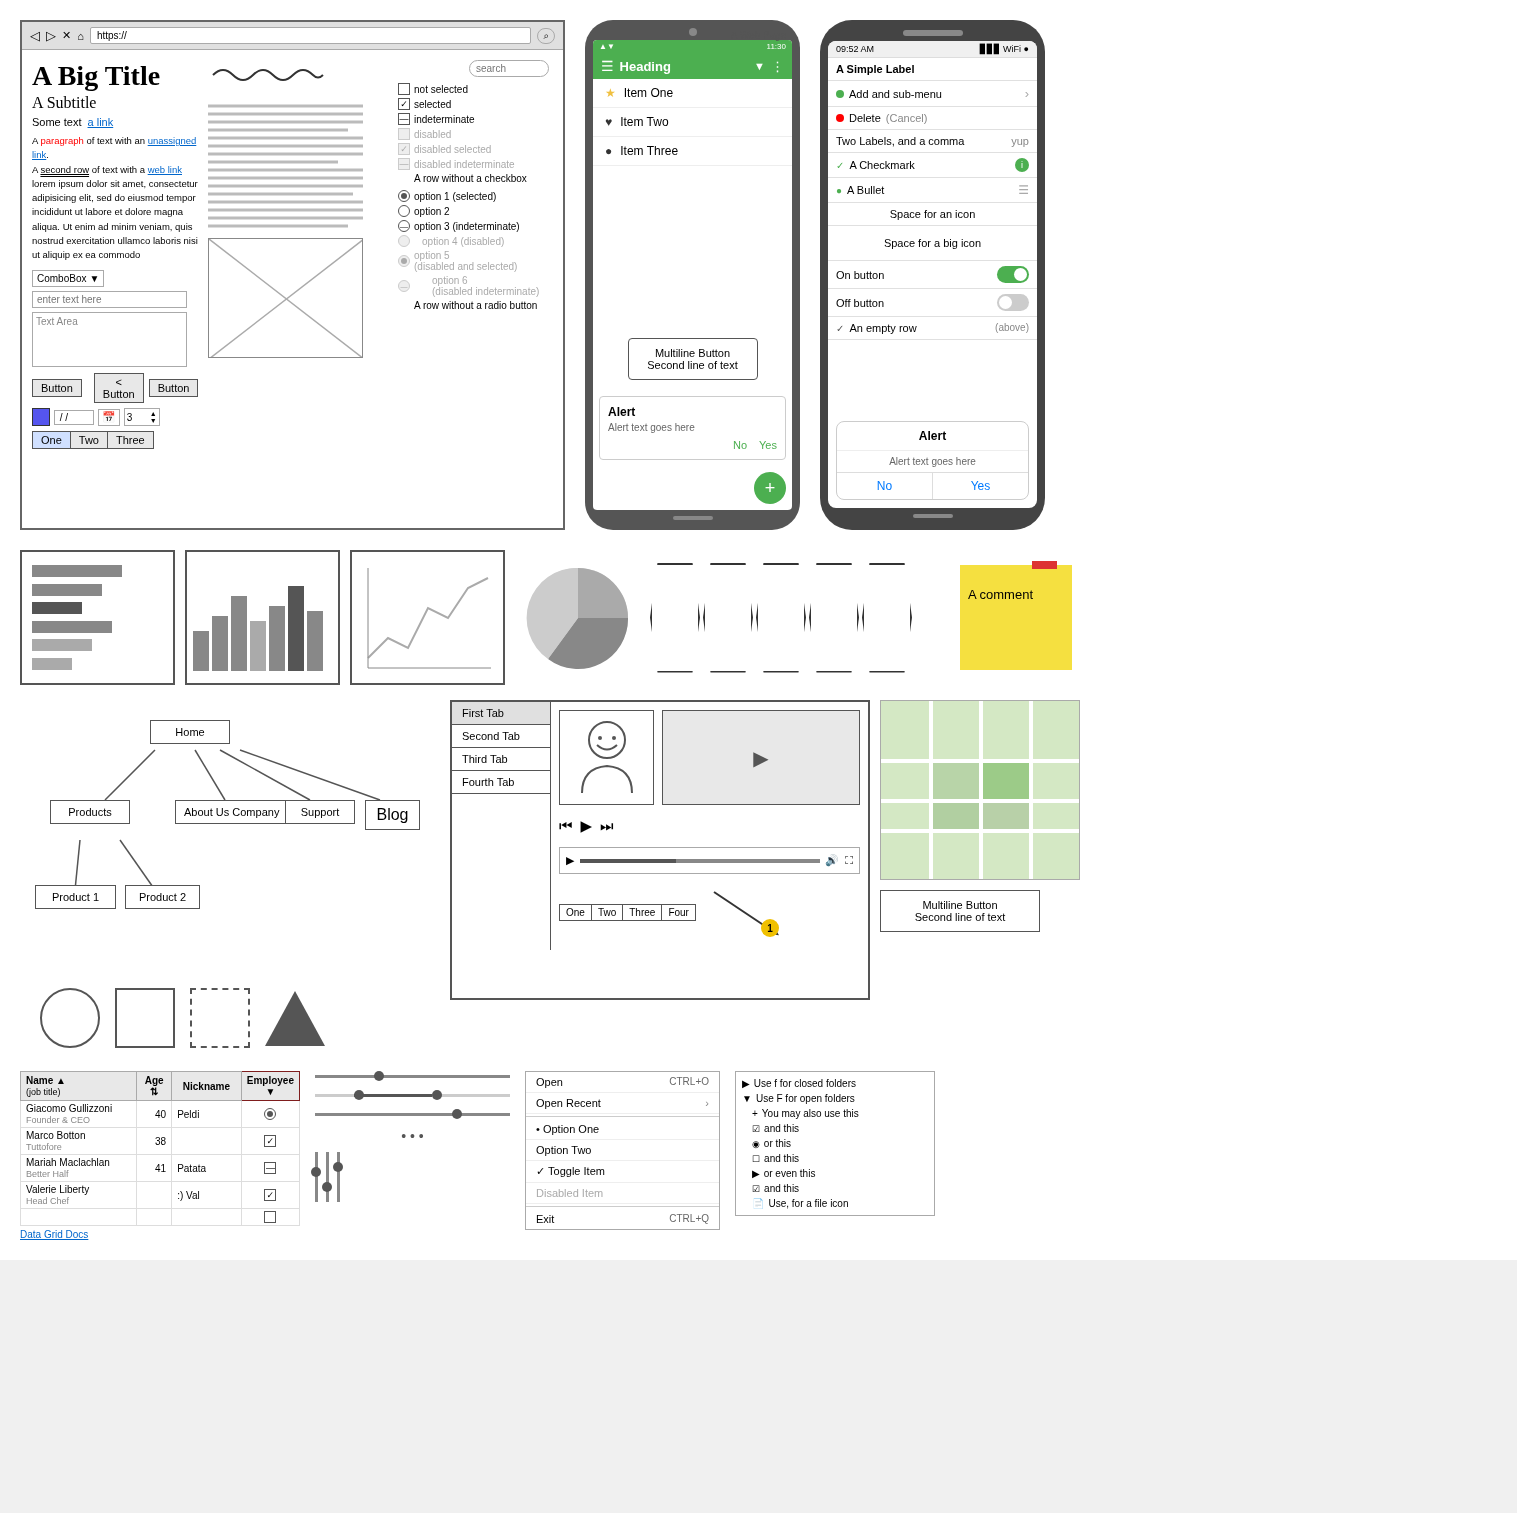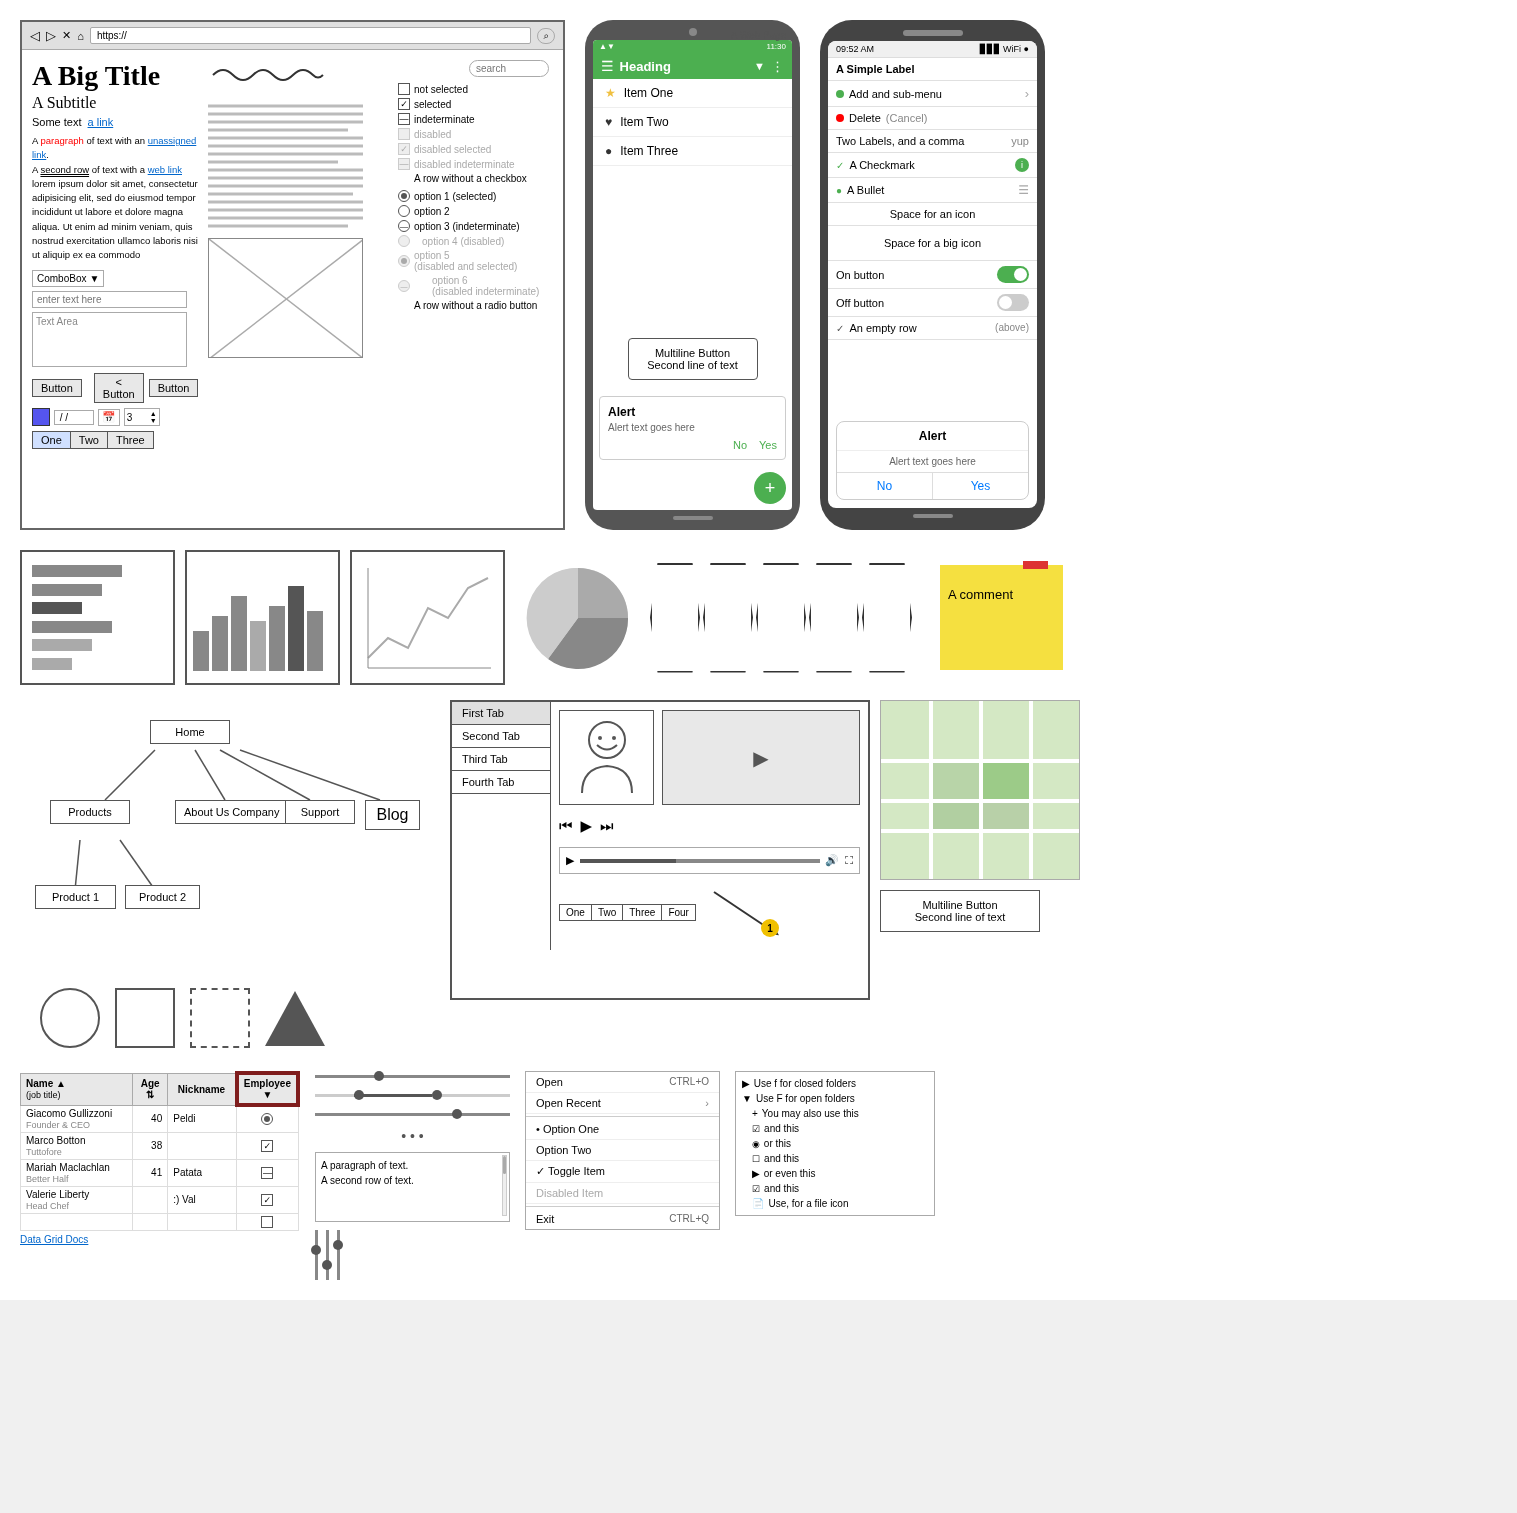--- a/index.html
+++ b/index.html
@@ -417,21 +417,21 @@
     </div>
 
     <div style="display:flex; align-items:center; gap:3px; width:280px; height:130px;">
       <div style="width:50px; height:110px; border:2px solid #333; background:white; clip-path:polygon(15% 0%, 85% 0%, 100% 50%, 85% 100%, 15% 100%, 0% 50%);"></div>
       <div style="width:50px; height:110px; border:2px solid #333; background:white; clip-path:polygon(15% 0%, 85% 0%, 100% 50%, 85% 100%, 15% 100%, 0% 50%);"></div>
       <div style="width:50px; height:110px; border:2px solid #333; background:white; clip-path:polygon(15% 0%, 85% 0%, 100% 50%, 85% 100%, 15% 100%, 0% 50%);"></div>
       <div style="width:50px; height:110px; border:2px solid #333; background:white; clip-path:polygon(15% 0%, 85% 0%, 100% 50%, 85% 100%, 15% 100%, 0% 50%);"></div>
       <div style="width:50px; height:110px; border:2px solid #333; background:white; clip-path:polygon(15% 0%, 85% 0%, 100% 50%, 85% 100%, 15% 100%, 0% 50%);"></div>
     </div>
 
-    <div style="width:123px; height:105px; background:#f5e040; position:relative; padding:8px; ">
+    <div style="width:112px; height:105px; background:#f5e040; position:relative; padding:8px; margin-left:20px;">
       <div style="width:25px; height:8px; background:#dd3333; position:absolute; top:-4px; right:15px;"></div>
       <div style="font-size:13px; margin-top:14px;">A comment</div>
     </div>
   </div>
 
   <div class="section-bottom" style="margin-bottom:15px;">
 
     <div style="width:420px;">
 
       <div style="position:relative; height:280px;">
@@ -578,21 +578,21 @@
     <div style="width:280px;">
       <table style="width:100%; border-collapse:collapse; font-size:10px; background:white;">
         <thead>
           <tr>
             <th style="background:#e8e8e8; border:1px solid #aaa; padding:3px 5px; text-align:left; cursor:pointer;">
               <span>Name</span> ▲<br>
               <span style="font-weight:normal; font-size:9px;">(job title)</span>
             </th>
             <th style="background:#e8e8e8; border:1px solid #aaa; padding:3px 5px; cursor:pointer; width:35px;"><span>Age</span> ⇅</th>
             <th style="background:#e8e8e8; border:1px solid #aaa; padding:3px 5px; cursor:pointer;">Nickname</th>
-            <th style="background:#e8e8e8; border:4px solid #7f1d1d; padding:3px 5px; cursor:pointer; width:55px;"><span>Employee</span> ▼</th>
+            <th style="background:#e8e8e8; border:1px solid #7f1d1d; padding:3px 5px; cursor:pointer; width:55px;"><span>Employee</span> ▼</th>
           </tr>
         </thead>
         <tbody>
           <tr>
             <td style="border:1px solid #ddd; padding:2px 5px;">Giacomo Gullizzoni<br><span style="color:#888; font-size:9px;">Founder &amp; CEO</span></td>
             <td style="border:1px solid #ddd; padding:2px 5px; text-align:right;">40</td>
             <td style="border:1px solid #ddd; padding:2px 5px;">Peldi</td>
             <td style="border:1px solid #ddd; padding:2px 5px; text-align:center;">
               <div style="width:12px; height:12px; border:1px solid #555; border-radius:50%; margin:0 auto; display:flex; align-items:center; justify-content:center;">
                   <div style="width:6px; height:6px; background:#555; border-radius:50%;"></div>
@@ -653,28 +653,20 @@
       </div>
 
       <div style="margin-bottom:8px; padding:4px 0; cursor:pointer; position:relative;">
         <div style="width:100%; height:3px; background:#888; position:relative;">
           <div style="position:absolute; left:70%; top:-4px; width:10px; height:10px; background:#555; border-radius:50%;"></div>
         </div>
       </div>
 
       <div style="text-align:center; font-size:14px; color:#555; margin: 4px 0;">• • •</div>
 
-      <div style="border:1px solid #aaa; background:white; padding:5px; position:relative; height:70px; overflow:hidden; margin-top:8px;">
-        <div style="font-size:10px; line-height:1.5;">A paragraph of text.</div>
-        <div style="font-size:10px; line-height:1.5;">A second row of text.</div>
-
-        <div style="position:absolute; right:2px; top:2px; width:5px; height:90%; background:#eee; border:1px solid #ccc; cursor:pointer;">
-          <div style="width:100%; height:30%; background:#aaa; border-radius:2px;"></div>
-        </div>
-      </div>
 
       <div style="display:flex; gap:8px; margin-top:8px; height:50px; align-items:flex-end;">
         <div style="display:flex; flex-direction:column; align-items:center; height:50px; justify-content:flex-end;">
           <div style="width:3px; height:50px; background:#888; position:relative; cursor:pointer;">
             <div style="position:absolute; left:-4px; top:30%; width:10px; height:10px; background:#555; border-radius:50%;"></div>
           </div>
         </div>
         <div style="display:flex; flex-direction:column; align-items:center; height:50px;">
           <div style="width:3px; height:50px; background:#888; position:relative; cursor:pointer;">
             <div style="position:absolute; left:-4px; top:60%; width:10px; height:10px; background:#555; border-radius:50%;"></div>

